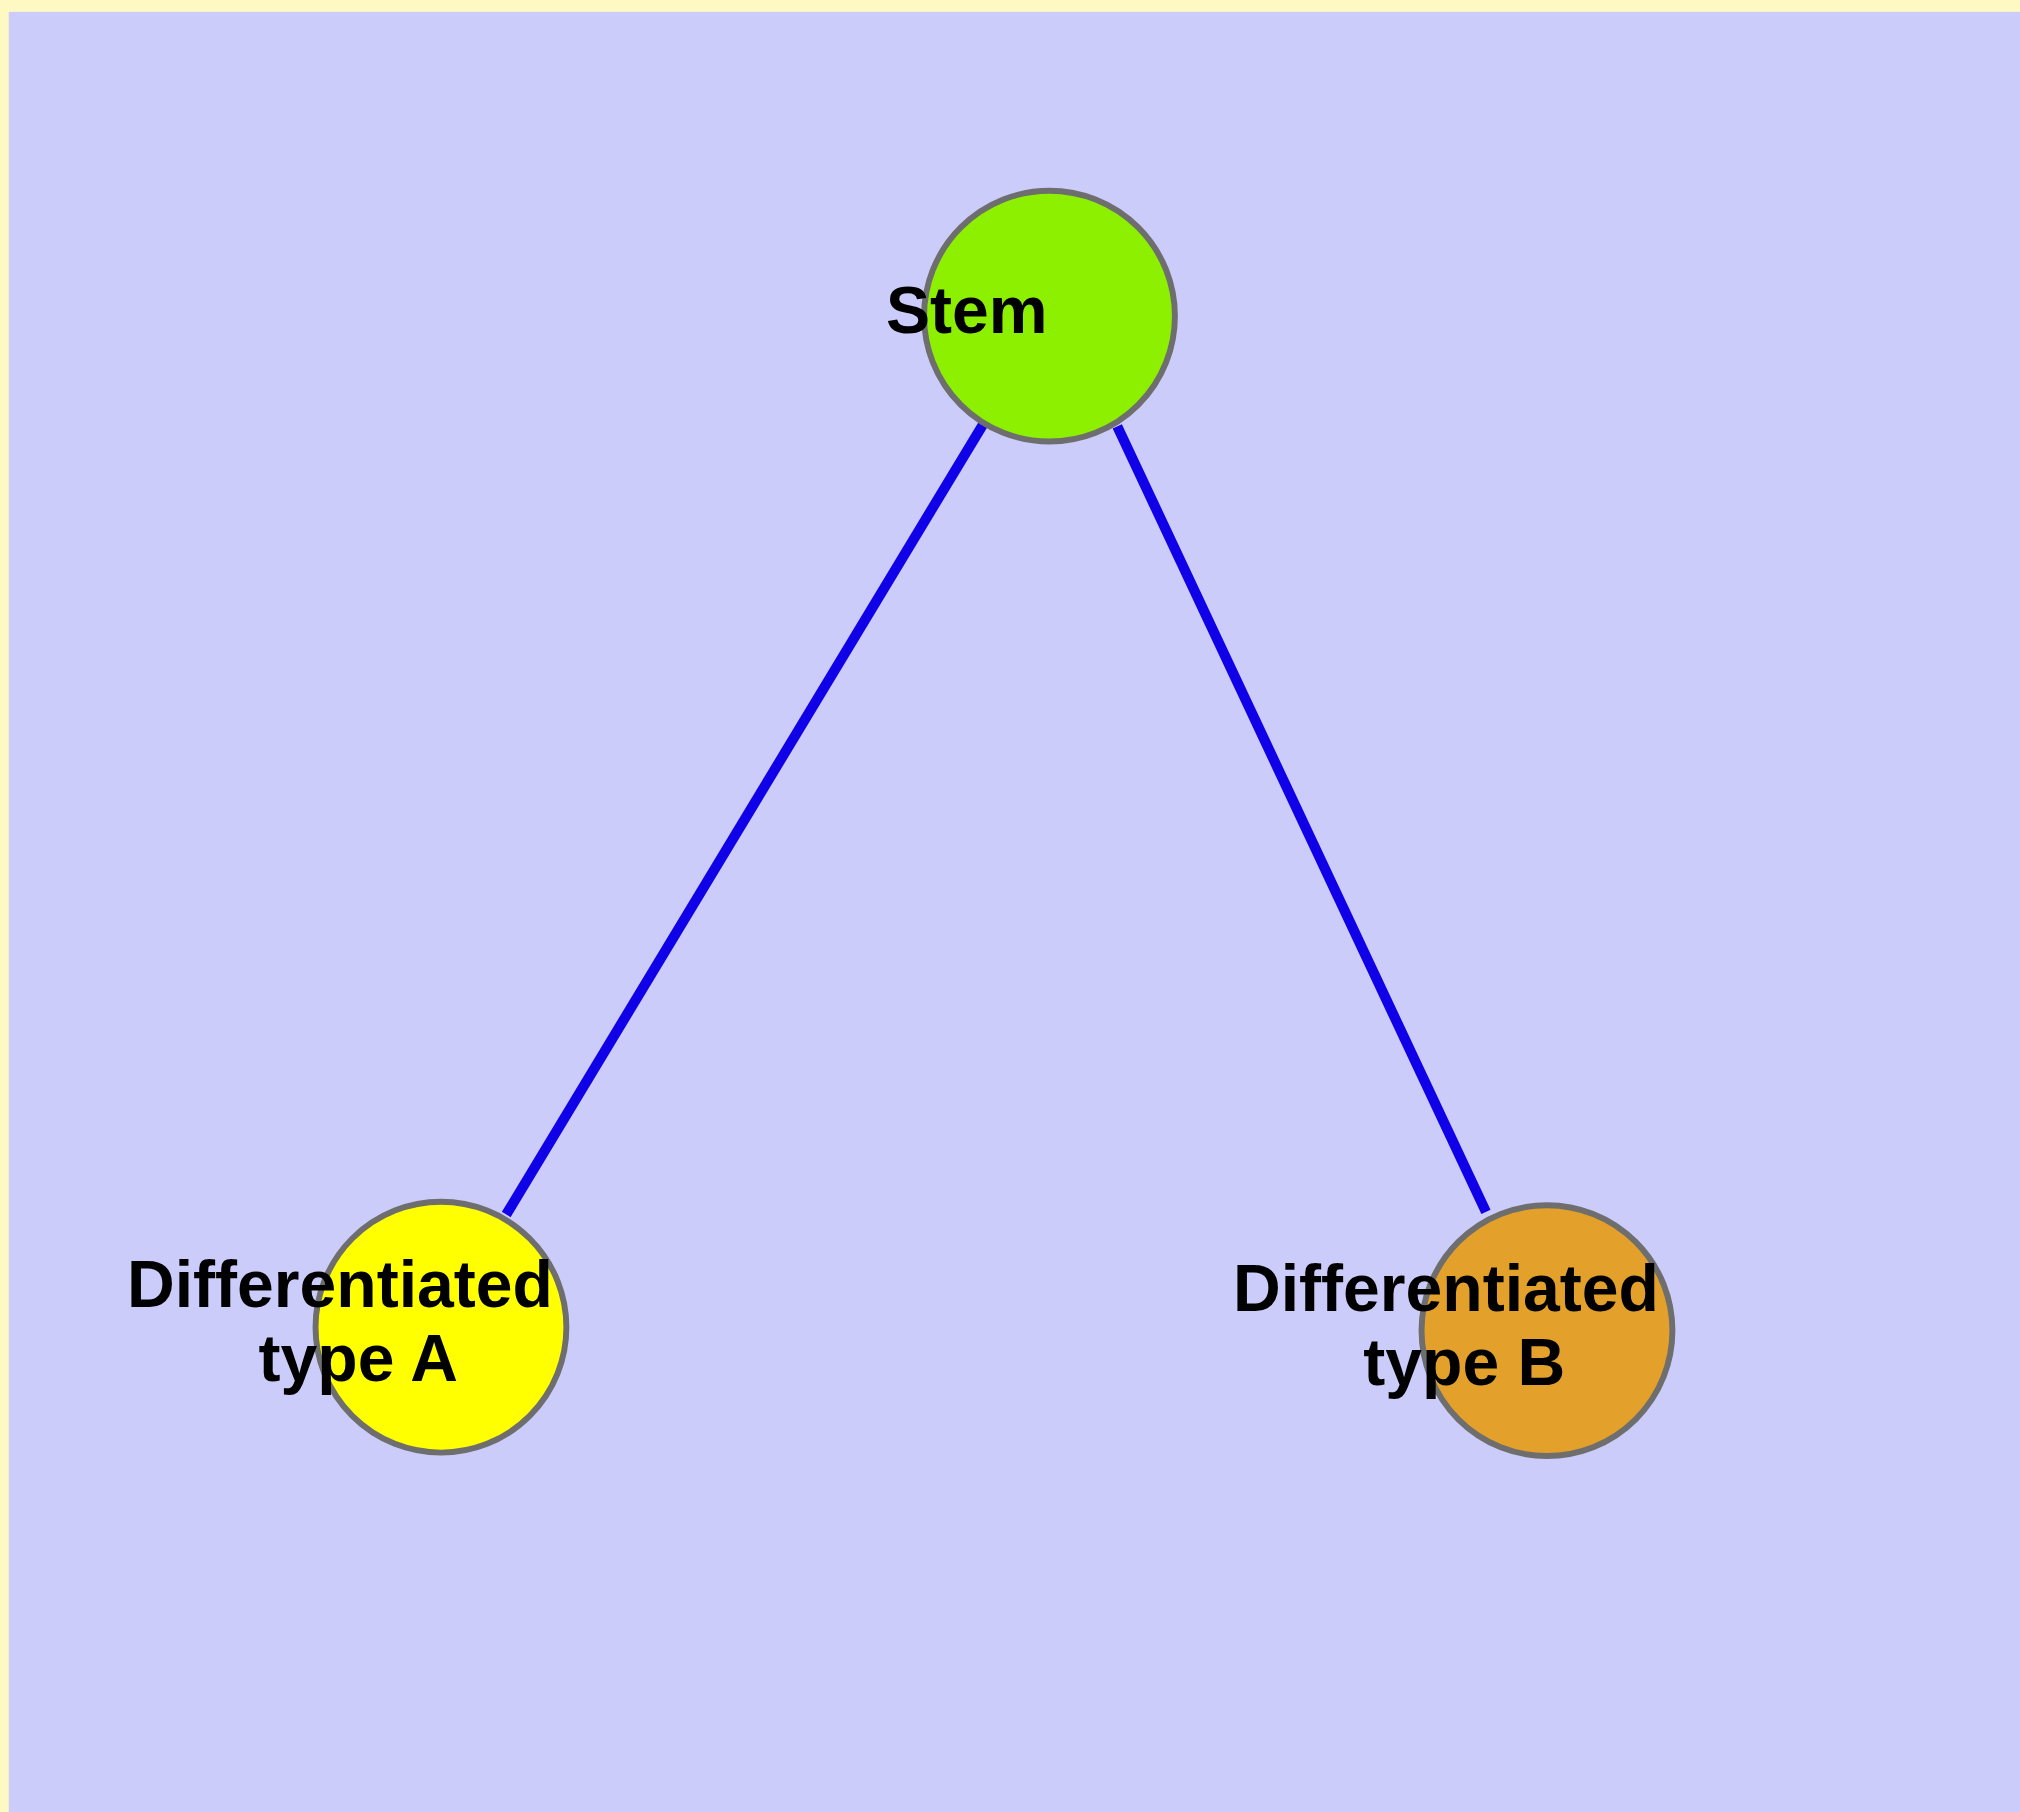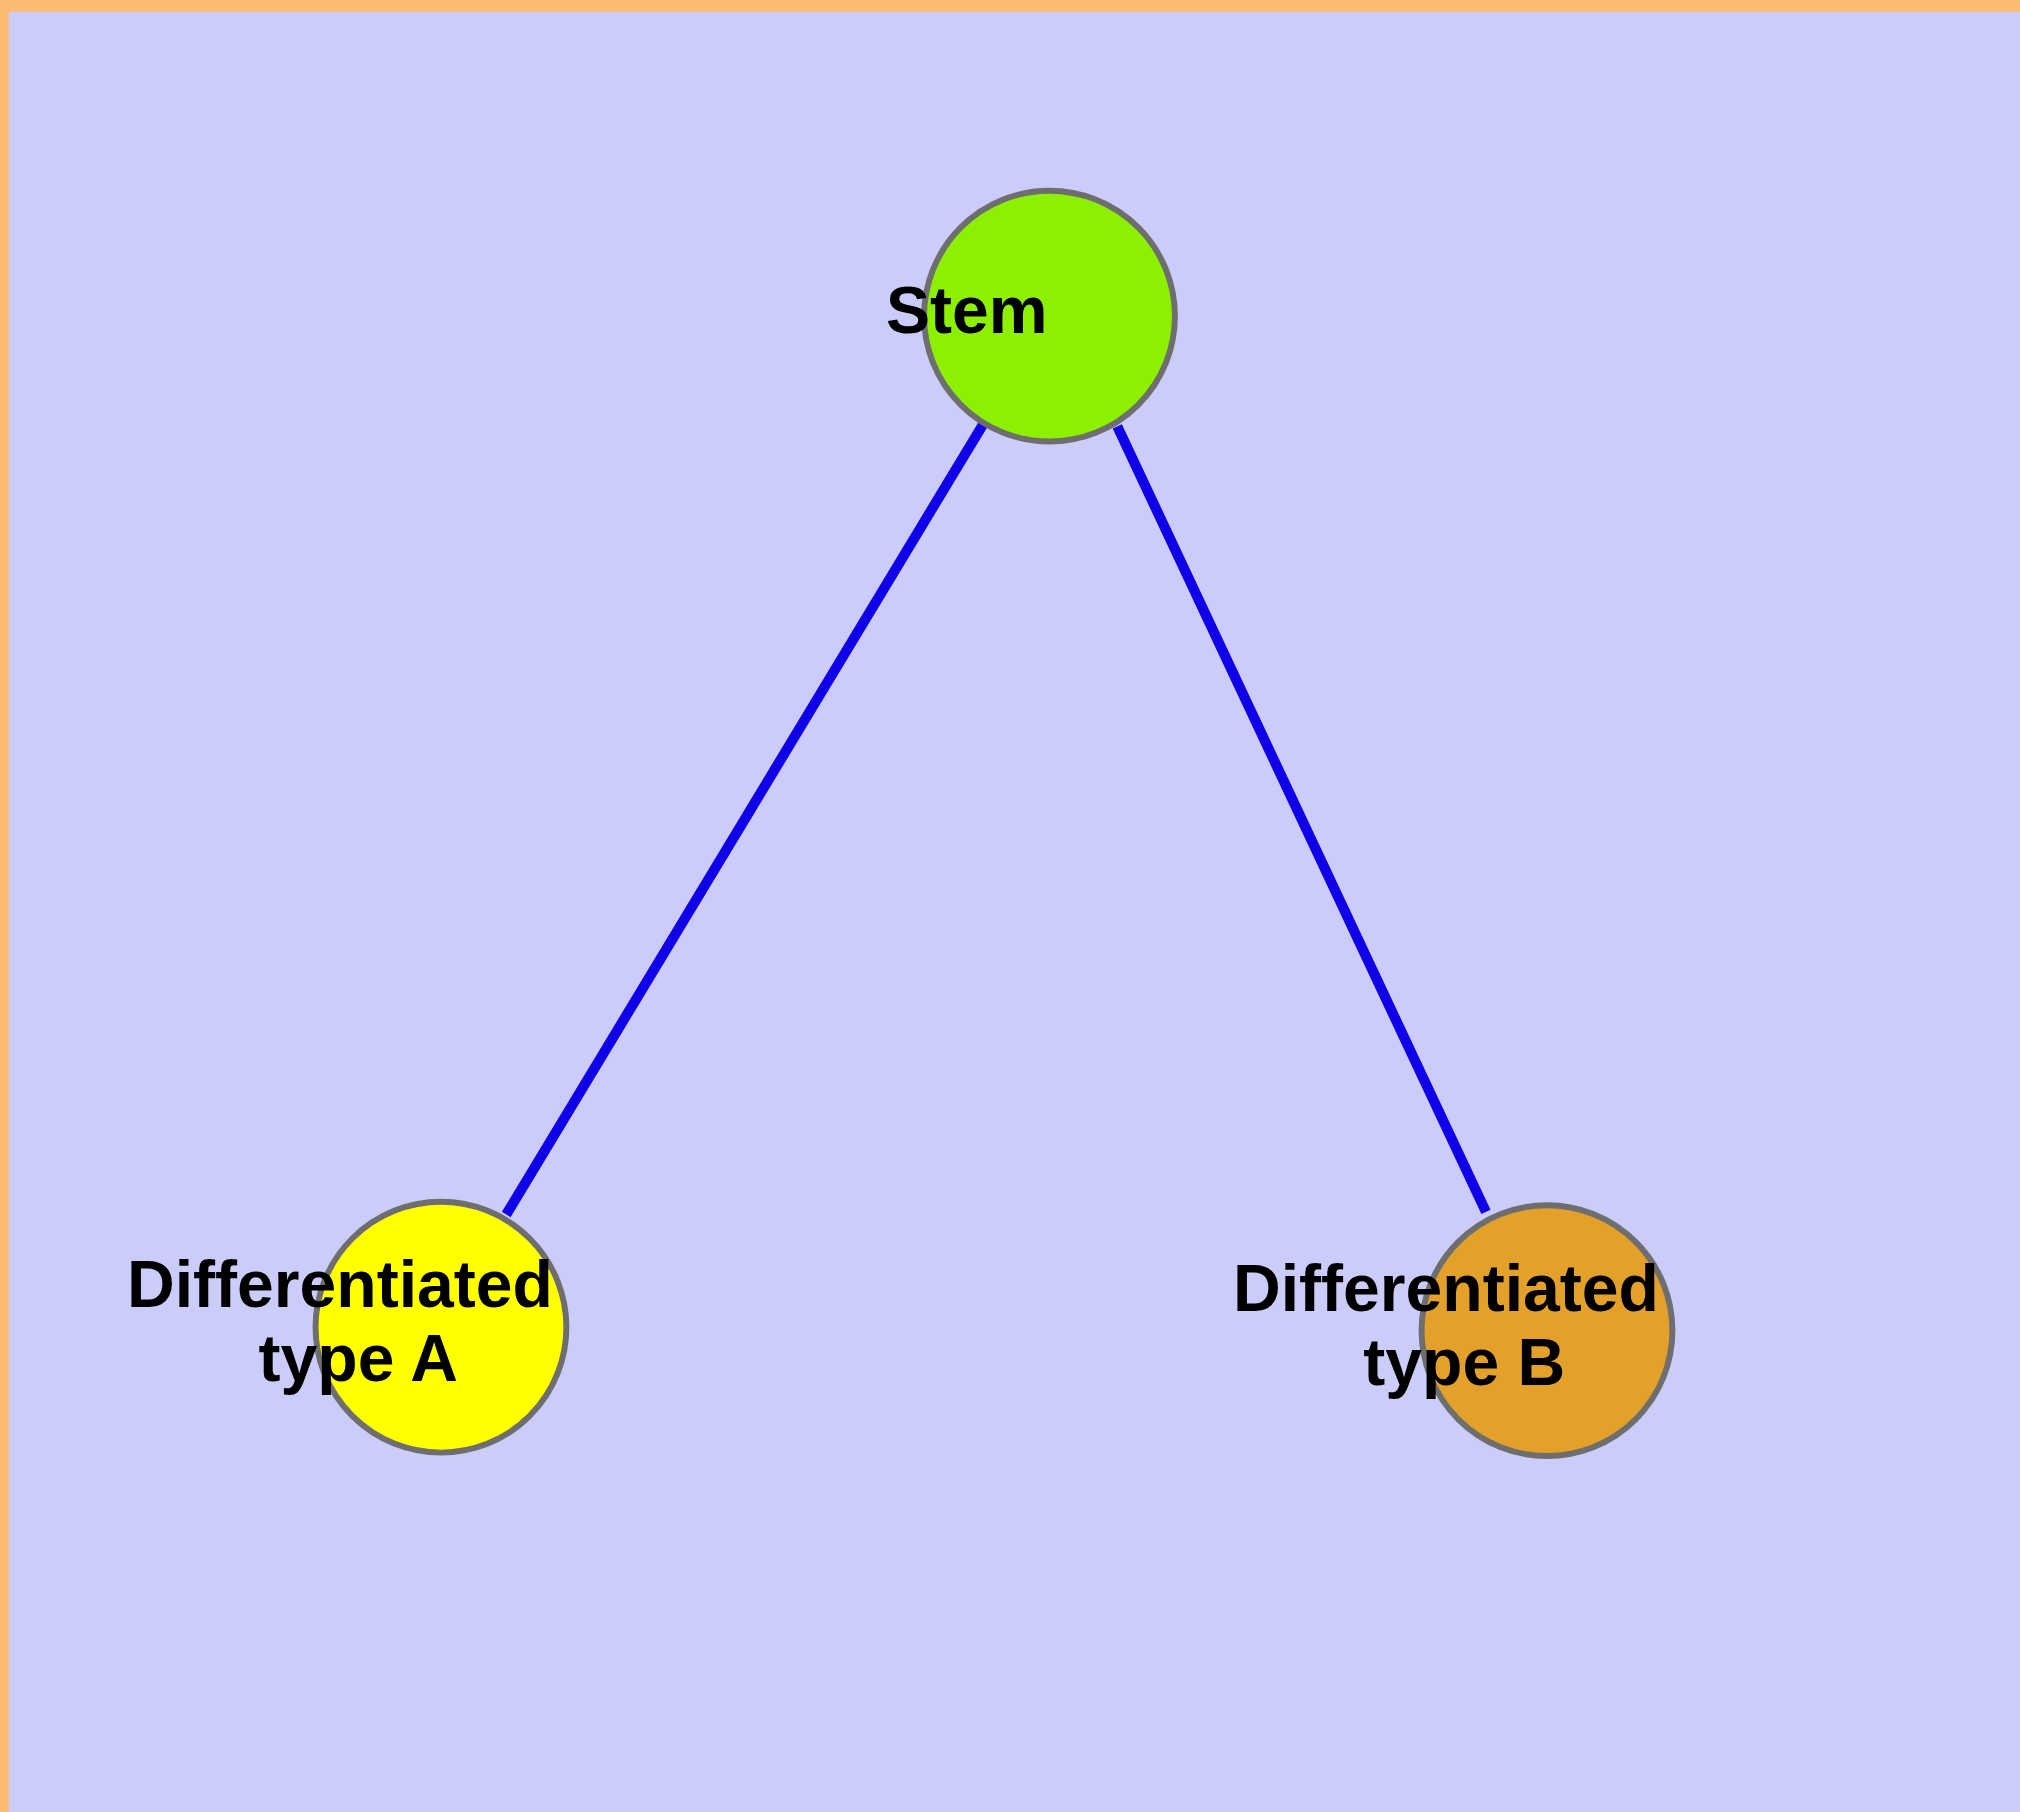--- a/index.html
+++ b/index.html
@@ -33,21 +33,21 @@
     font-weight: bold;
     fill: #000000;
     text-anchor: middle;
     dominant-baseline: middle;
     white-space: pre;
   }
 </style>
 </head>
 <body style="background: rgb(255, 255, 255);">
 
-<div id="graph-canvas" style="background: #fdba74;">
+<div id="graph-canvas" style="background: #fef9c3;">
   <svg id="graph-svg" viewBox="0 0 2384 2138">
 
     <rect id="bg-rect" x="10" y="14" width="2374" height="2124" fill="#ccccfa"></rect>
 
     <g id="edges-layer">
       <line id="edge-0" x1="1160" y1="500" x2="597" y2="1433" stroke="#1000e8" stroke-width="12" stroke-linecap="butt"></line>
       <line id="edge-1" x1="1318" y1="503" x2="1753" y2="1430" stroke="#1000e8" stroke-width="12" stroke-linecap="butt"></line>
     </g>
 
     <g id="nodes-layer">

